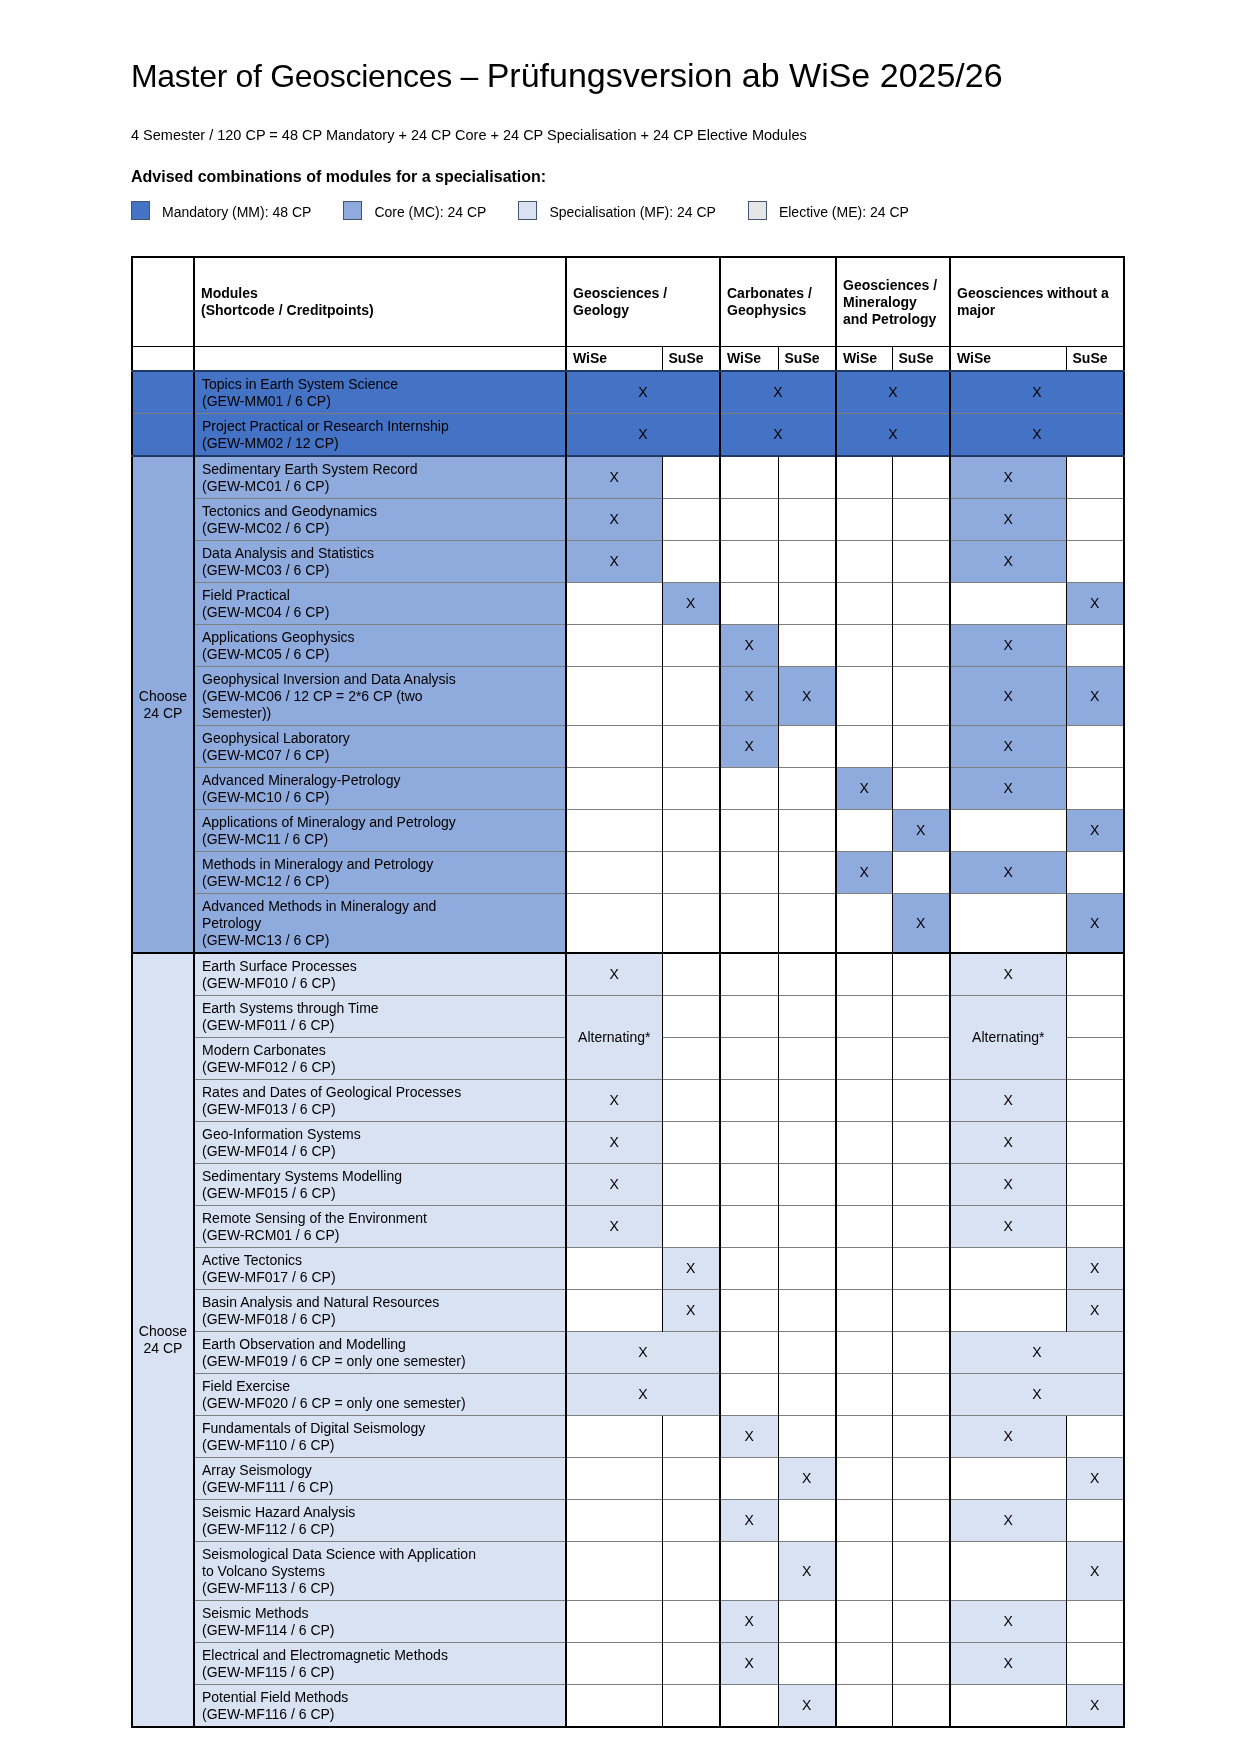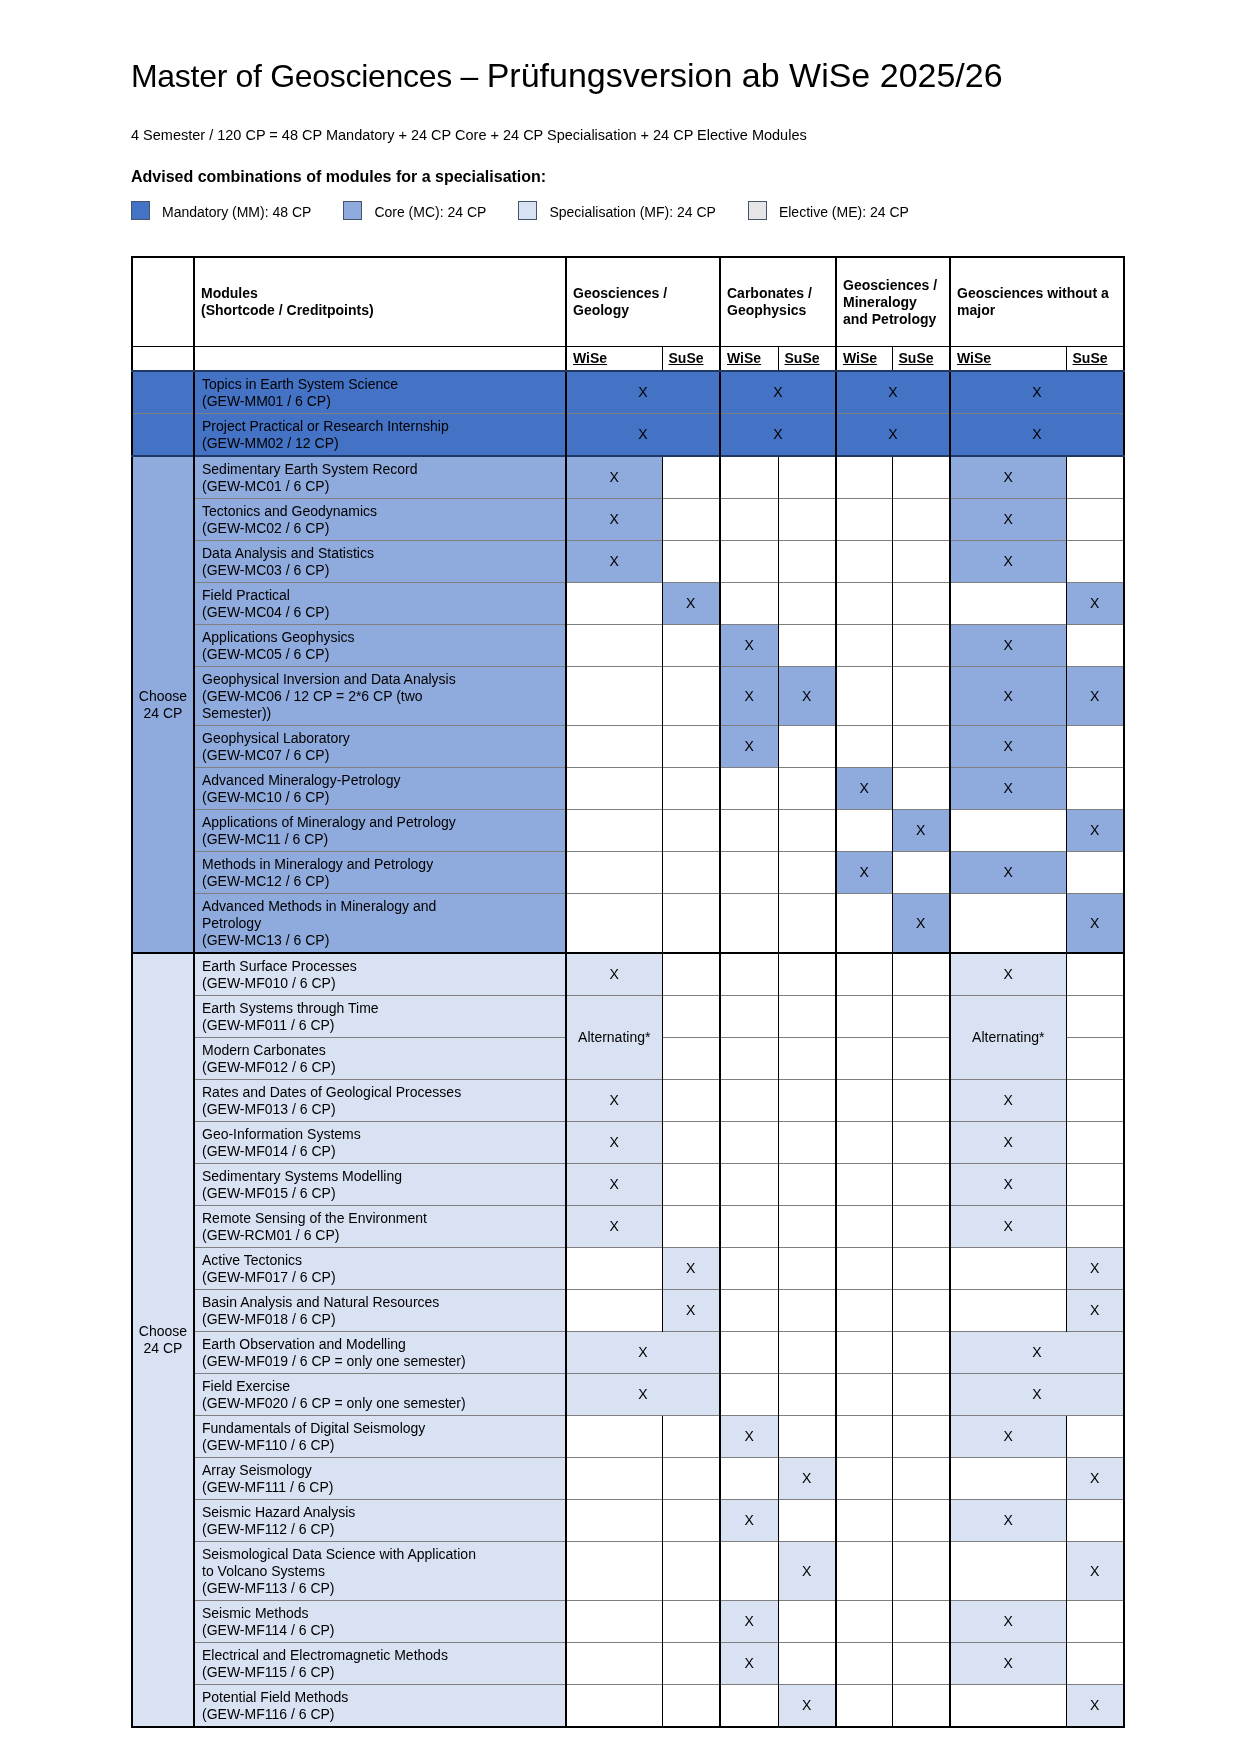--- a/index.html
+++ b/index.html
@@ -23,21 +23,21 @@
   td{padding:0;vertical-align:middle;font-size:14px;line-height:17px;word-wrap:break-word;}
 
   
   .vb1{border-left:1px solid #000;}
   .vb2{border-left:2px solid #000;}
 
   
   thead td{background:#fff;}
   .h-mod,.h-group{font-weight:700;text-align:left;padding:4px 6px;vertical-align:middle;white-space:pre-line;}
   thead tr.main td{height:80px;border-bottom:1px solid #000;}
-  thead tr.sub td{height:21px;border-bottom:2.5px solid #1F3864;font-weight:700;padding:1px 6px;text-align:left;text-decoration:underline;}
+  thead tr.sub td{height:21px;border-bottom:2.5px solid #1F3864;font-weight:700;padding:1px 6px;text-align:left;}
 
   
   tbody td{border-top:1px solid #7F7F7F;}
   tr.sec-navy > td{border-top:2.5px solid #1F3864;}
   tr.sec-black > td{border-top:2.5px solid #000;}
   .modcell{padding:3.5px 6px 3.5px 7px;text-align:left;}
   .mname,.mcode{white-space:pre-line;}
   .mark{text-align:center;white-space:pre-line;padding:1px 0;}
   .lead{text-align:center;white-space:pre-line;vertical-align:middle;margin-left:36px;}
 

